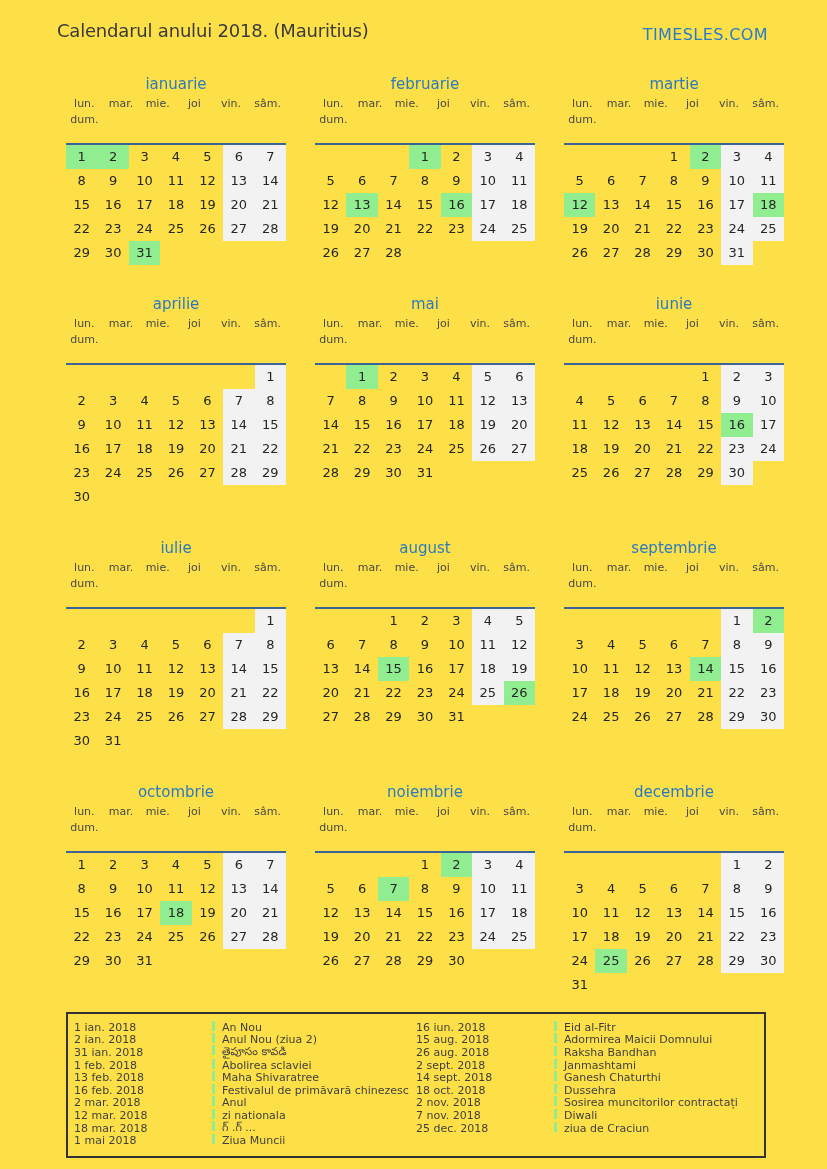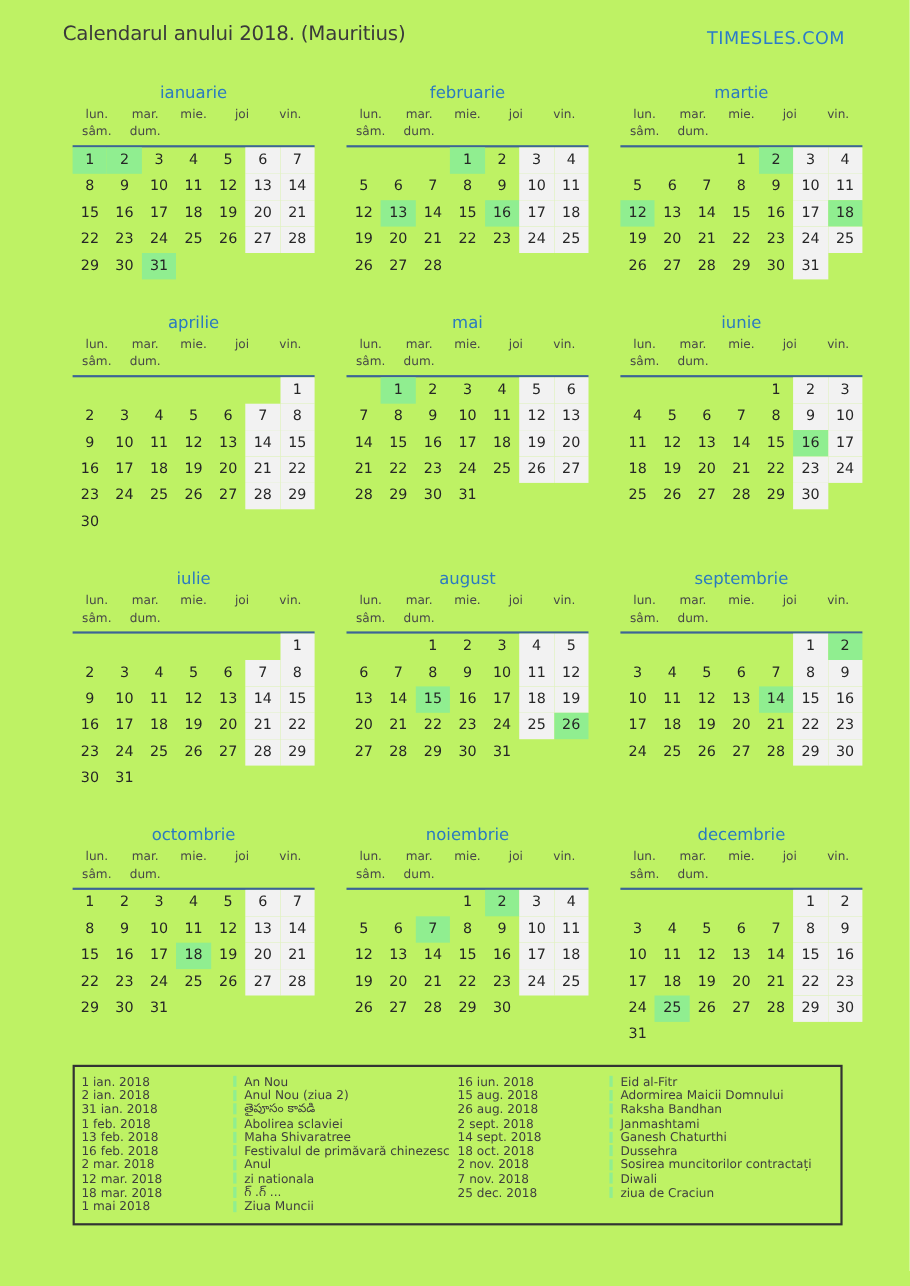--- a/index.html
+++ b/index.html
@@ -1,42 +1,42 @@
 <!DOCTYPE html>
 <html style="--blue: #2b7ac0; --green: #90ee90; --gray: #f2f2f2; --line: #3c6496;"><head>
 <meta charset="utf-8">
 <style>
   :root{
     --blue:#2b7ac0; --green:#90ee90; --gray:#f2f2f2; --line:#3c6496;
     --text:#262626; --muted:#3f3f3f;
   }
   *{box-sizing:border-box;}
   body{margin:0; background:#fff; font-family:"DejaVu Sans","Liberation Sans",sans-serif; color:var(--text);}
-  .page{width:827px; height:1169px; background:#bef264; position:relative; overflow:hidden;}
+  .page{width:827px; height:1169px; background:#fde047; position:relative; overflow:hidden;}
 
   .header{display:flex; justify-content:space-between; align-items:flex-start; padding:20px 59px 0 57px;}
   .page-title{font-size:18px; color:#3a3a3a; letter-spacing:-0.2px;}
   .site-link{font-size:16px; color:#2b7bc9; letter-spacing:0.4px; margin-top:5px; text-decoration:none; cursor:pointer;}
 
   .cal-grid{margin:30px 0 0 66px; width:692px; display:grid;
     grid-template-columns:repeat(3,220px); column-gap:16px; row-gap:25px; align-items:start;gap:29px;}
   .month{width:220px;}
   .month-name{text-align:center; color:var(--blue); font-size:15px; height:22px; line-height:20px;}
-  .weekdays{display:grid; grid-template-columns:repeat(5,1fr); border-bottom:2px solid var(--line); padding-bottom:4px;}
+  .weekdays{display:grid; grid-template-columns:repeat(6,1fr); border-bottom:2px solid var(--line); padding-bottom:15px;}
   .weekday{text-align:center; font-size:11px; color:#484848; line-height:16px;}
   .days{display:grid; grid-template-columns:repeat(7,1fr);}
   .day{height:24px; line-height:24px; text-align:center; font-size:13px; color:var(--text);}
   .day.weekend{background:var(--gray);}
   .day.holiday{background:var(--green);}
 
   .legend{margin:15px 0 0 66px; width:700px; border:2px solid #333; padding:7px 6px 9px 6px;
     display:grid; grid-template-columns:1fr 1fr; align-items:start;}
   .legend-row{display:flex; align-items:center; height:12.6px;gap:12px;}
   .legend-date{width:126px; flex:0 0 auto; font-size:11px; color:var(--muted); white-space:nowrap;}
-  .legend-entry{display:flex; align-items:center; min-width:0;}
+  .legend-entry{display:flex; min-width:0;}
   .marker{width:3px; height:10px; background:var(--green); margin-right:7px; flex:0 0 auto;}
   .legend-name{font-size:11px; color:var(--muted); white-space:nowrap;}
 </style>
 </head>
 <body>
 
 <div class="page">
   <div class="header">
     <div class="page-title">Calendarul anului 2018. (Mauritius)</div>
     <a class="site-link">TIMESLES.COM</a>

